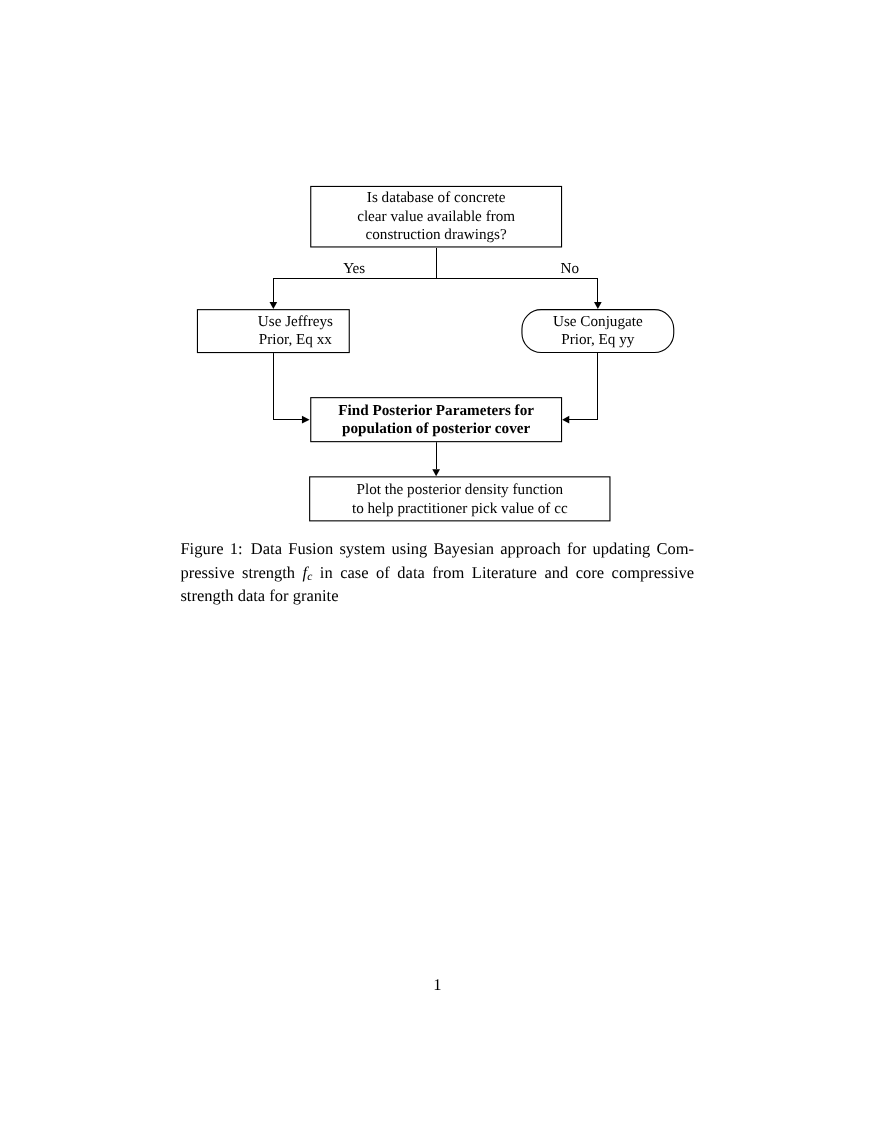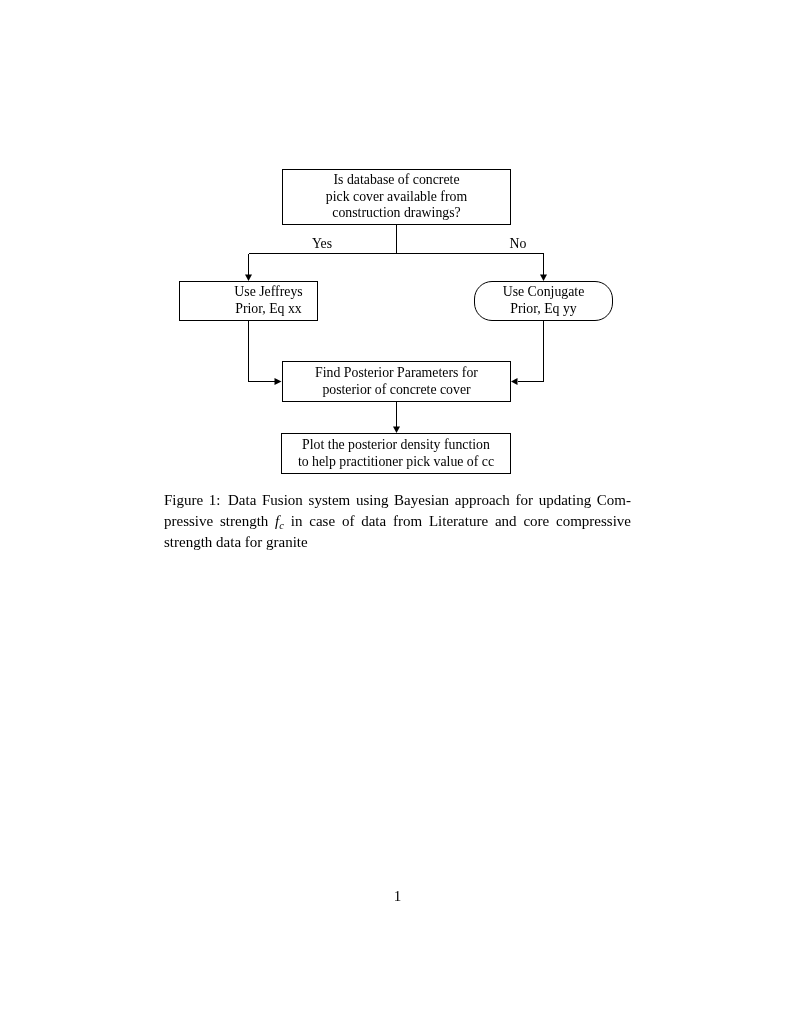--- a/index.html
+++ b/index.html
@@ -32,22 +32,22 @@
     flex-direction: column;
     align-items: center;
     justify-content: center;
     font-size: 13.8px;
     line-height: 16.8px;
     white-space: nowrap;
   }
   .node-top    { left: 282px; top: 169px; width: 229px; height: 56px; }
   .node-left   { left: 179px; top: 281px; width: 139px; height: 40px; padding-left: 40px; }
   .node-right  { left: 474px; top: 281px; width: 139px; height: 40px; border-radius: 18px; }
-  .node-middle { left: 282px; top: 361px; width: 229px; height: 41px; }
-  .node-bottom { left: 281px; top: 433px; width: 230px; height: 41px; }
+  .node-middle { left: 282px; top: 361px; width: 229px; height: 41px; font-weight: bold; }
+  .node-bottom { left: 281px; top: 433px; width: 274px; height: 41px; }
   .edge-label {
     position: absolute;
     top: 236px;
     transform: translateX(-50%);
     font-size: 13.8px;
     line-height: 16px;
   }
   .edge-label-yes { left: 322px; }
   .edge-label-no  { left: 470px; margin-left: 48px; }
   
@@ -97,40 +97,40 @@
       <polygon points="245,274.5 252,274.5 248.5,281"></polygon>
       <polygon points="540,274.5 547,274.5 543.5,281"></polygon>
       <polygon points="274.5,378 274.5,385 281.5,381.5"></polygon>
       <polygon points="517.5,378 517.5,385 511,381.5"></polygon>
       <polygon points="393,426.5 400,426.5 396.5,433"></polygon>
     </g>
   </svg>
 
   <div class="node node-top">
     <div>Is database of concrete</div>
-    <div>pick cover available from</div>
+    <div>clear value available from</div>
     <div>construction drawings?</div>
   </div>
 
   <span class="edge-label edge-label-yes">Yes</span>
   <span class="edge-label edge-label-no">No</span>
 
   <div class="node node-left">
     <div>Use Jeffreys</div>
     <div>Prior, Eq xx</div>
   </div>
 
   <div class="node node-right">
     <div>Use Conjugate</div>
     <div>Prior, Eq yy</div>
   </div>
 
   <div class="node node-middle">
     <div>Find Posterior Parameters for</div>
-    <div>posterior of concrete cover</div>
+    <div>population of posterior cover</div>
   </div>
 
   <div class="node node-bottom">
     <div>Plot the posterior density function</div>
     <div>to help practitioner pick value of cc</div>
   </div>
 
   <div class="caption">
     <div class="cap-line cap-just">Figure 1: Data Fusion system using Bayesian approach for updating Com-</div>
     <div class="cap-line cap-just"><span>pressive strength </span><span class="math-var"><span>f</span><sub>c</sub></span><span> in case of data from Literature and core compressive</span></div>

